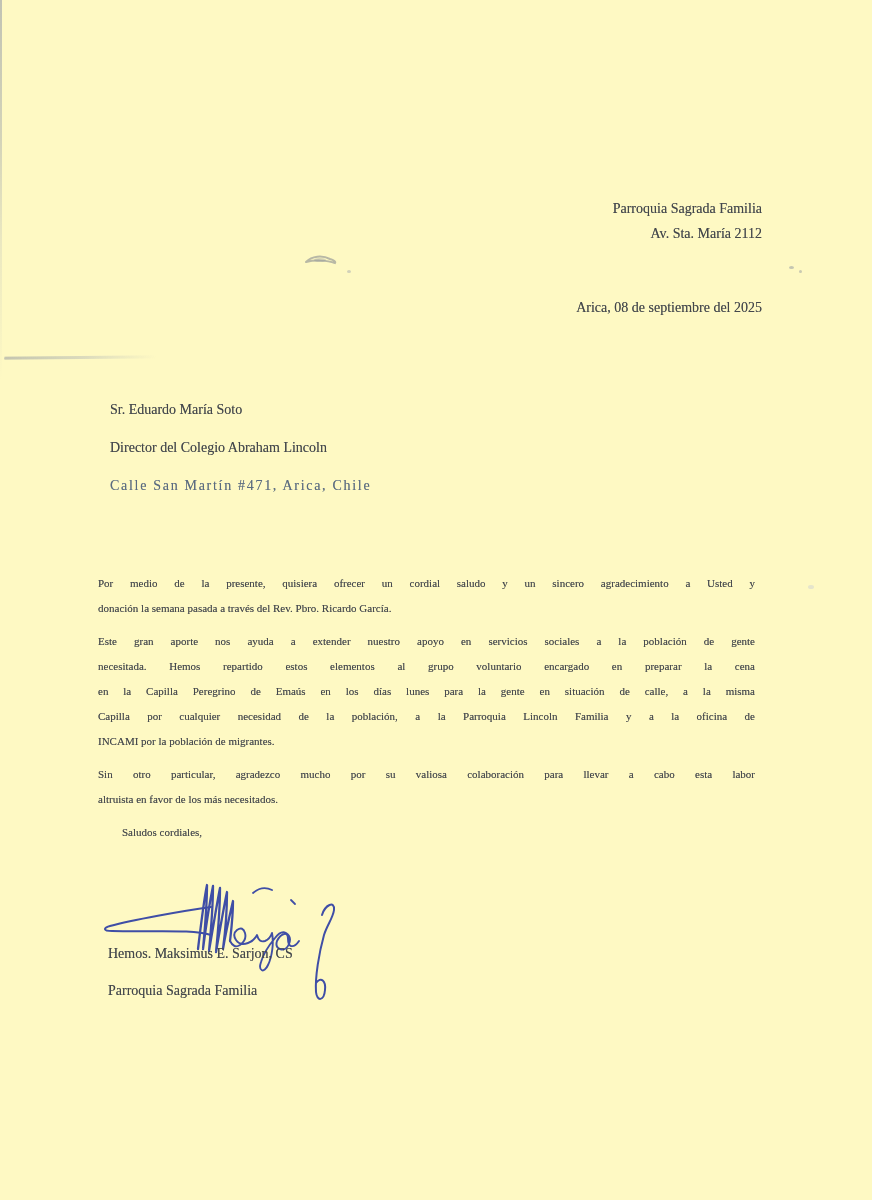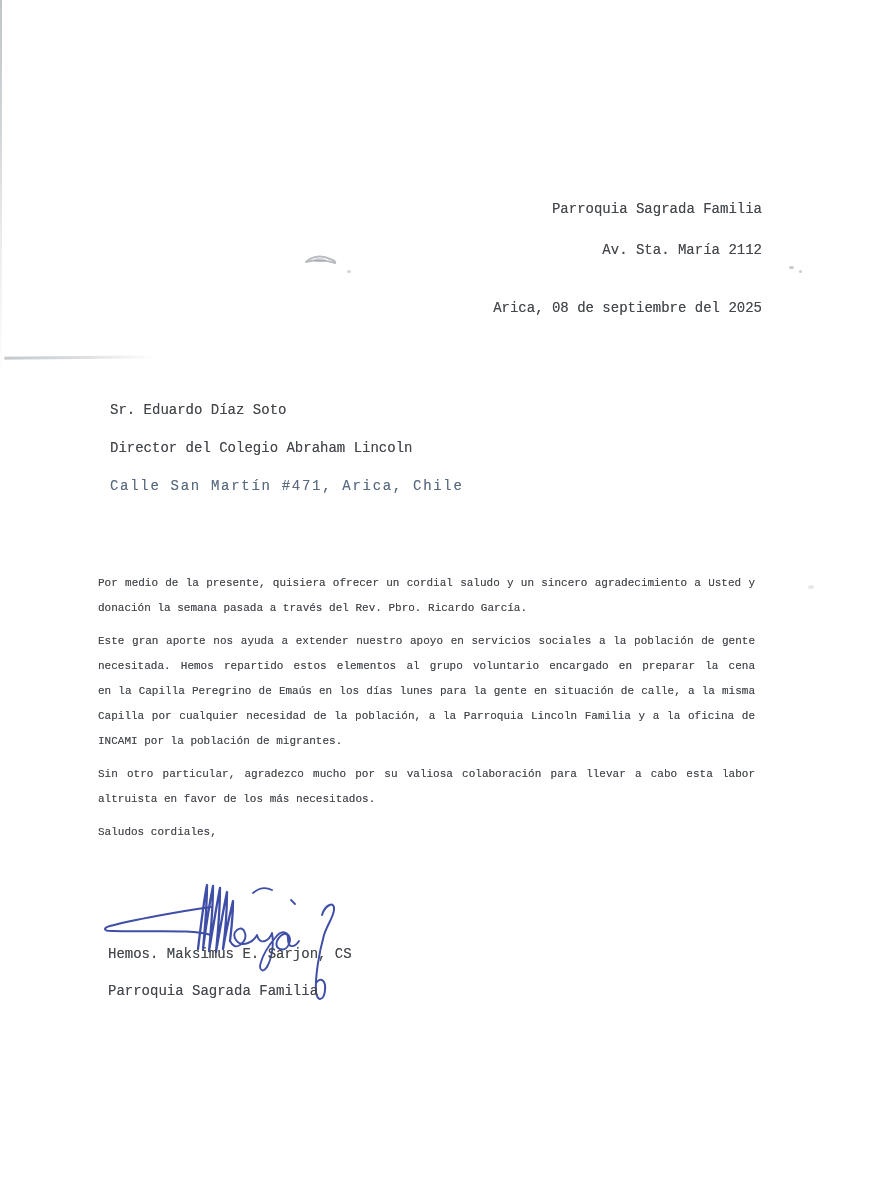--- a/index.html
+++ b/index.html
@@ -1,22 +1,22 @@
 <!DOCTYPE html>
 <html><head>
 <meta charset="utf-8">
 <style>
   * { margin:0; padding:0; box-sizing:border-box; }
   html,body { background:#e8e8e8; }
   body { width:872px; height:1200px; position:relative; }
   .sheet {
     position:absolute; inset:0;
-    background:#ffffff;
+    background:#fef9c3;
     overflow:hidden;
-    font-family:Liberation Mono, monospace;
+    font-family:Liberation Serif, serif;
     color:#43474c;
   }
   .txt {
     position:absolute;
     font-size:14px;
     line-height:20px;
     color:#43474c;
     text-shadow:0 0 0.5px rgba(67,71,76,0.55);
     white-space:nowrap;
   }
@@ -28,21 +28,21 @@
     text-shadow:0 0 0.4px rgba(90,107,128,0.5);
   }
   .body-block {
     position:absolute; left:98px; top:571px; width:657px;
     font-size:11px; line-height:25px;
     text-shadow:0 0 0.5px rgba(67,71,76,0.55);
   }
   .paragraph { margin-bottom:8px; }
   .bline { text-align:justify; text-align-last:justify; height:25px; }
   .bline.end { text-align-last:left; }
-  .closing { margin-top:2px; }
+  .closing { margin-top:2px;margin-left:24px; }
   .sig-svg { position:absolute; left:90px; top:868px; width:250px; height:138px; }
   
   .edge-line-left {
     position:absolute; left:0; top:0; width:2px; height:400px;
     background:linear-gradient(to bottom,
       rgba(160,166,172,0.65) 0%, rgba(160,166,172,0.45) 35%,
       rgba(175,180,186,0.25) 60%, rgba(190,196,200,0) 95%);
   }
   .smudge-hline {
     position:absolute; left:4px; top:356px; width:152px; height:3px;
@@ -58,24 +58,24 @@
   .speck-b { left:789px; top:266px; width:5px; height:3px; background:rgba(150,156,162,0.55); }
   .speck-c { left:799px; top:270px; width:3px; height:3px; background:rgba(150,156,162,0.5); }
   .speck-d { left:808px; top:585px; width:6px; height:4px; background:rgba(205,209,213,0.5); }
 </style>
 </head>
 <body>
 
 <div class="sheet">
 
   <div class="txt letterhead-line" style="top:199px;">Parroquia Sagrada Familia</div>
-  <div class="txt letterhead-line" style="top:240px;">Av. Sta. María 2112</div>
+  <div class="txt letterhead-line" style="top:224px;">Av. Sta. María 2112</div>
   <div class="txt letterhead-line" style="top:298px;">Arica, 08 de septiembre del 2025</div>
 
-  <div class="txt recipient-line" style="top:400px;">Sr. Eduardo Díaz Soto</div>
+  <div class="txt recipient-line" style="top:400px;">Sr. Eduardo María Soto</div>
   <div class="txt recipient-line" style="top:438px;">Director del Colegio Abraham Lincoln</div>
   <div class="txt recipient-line recipient-address" style="top:476px;">Calle San Martín #471, Arica, Chile</div>
 
   <div class="body-block">
     <div class="paragraph">
       <div class="bline">Por medio de la presente, quisiera ofrecer un cordial saludo y un sincero agradecimiento a Usted y</div>
       <div class="bline end">donación la semana pasada a través del Rev. Pbro. Ricardo García.</div>
     </div>
     <div class="paragraph">
       <div class="bline">Este gran aporte nos ayuda a extender nuestro apoyo en servicios sociales a la población de gente</div>

